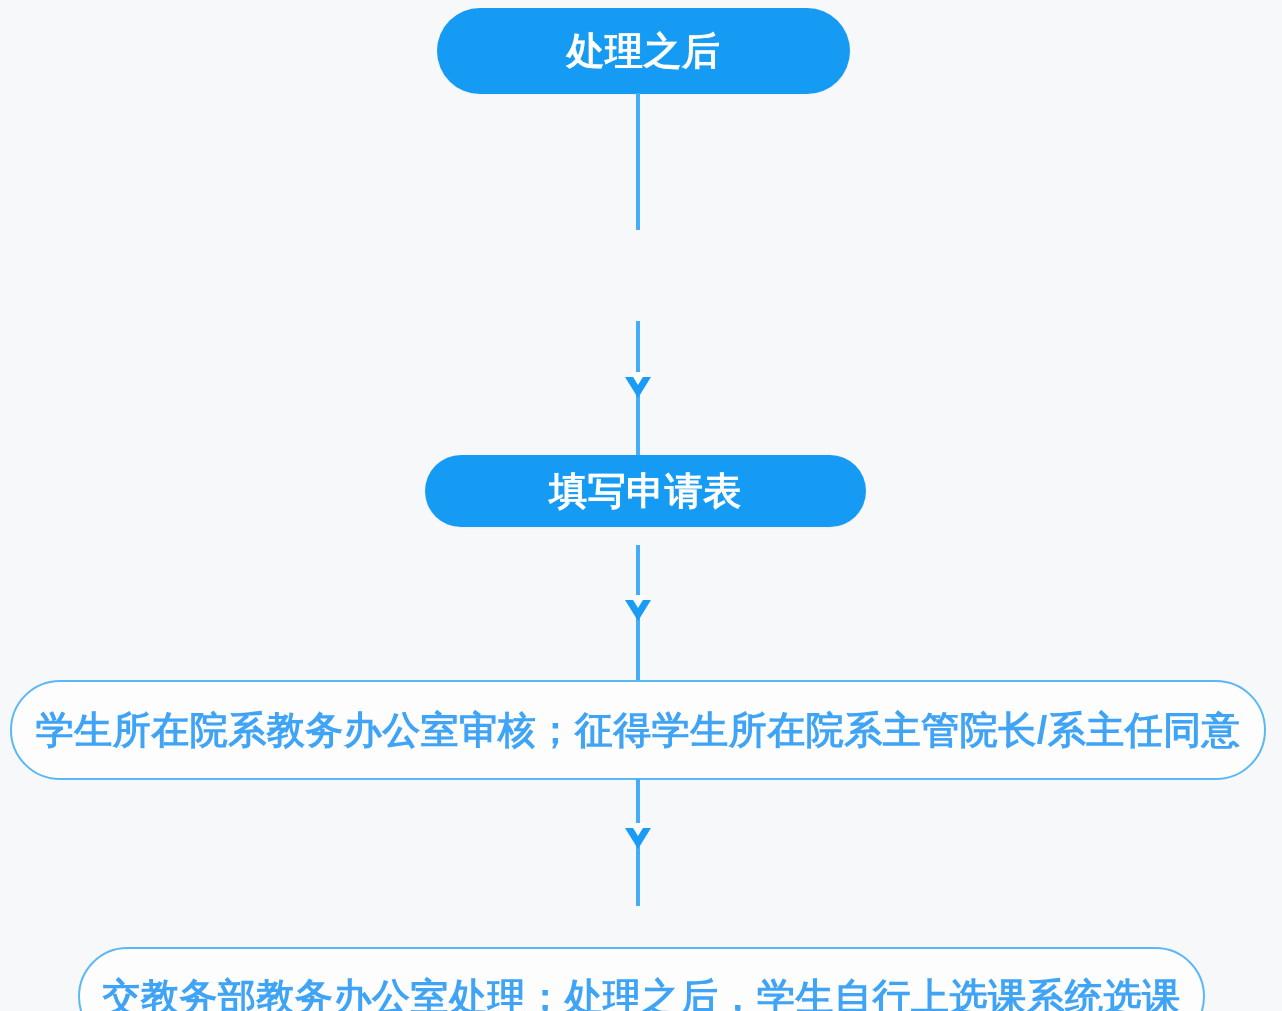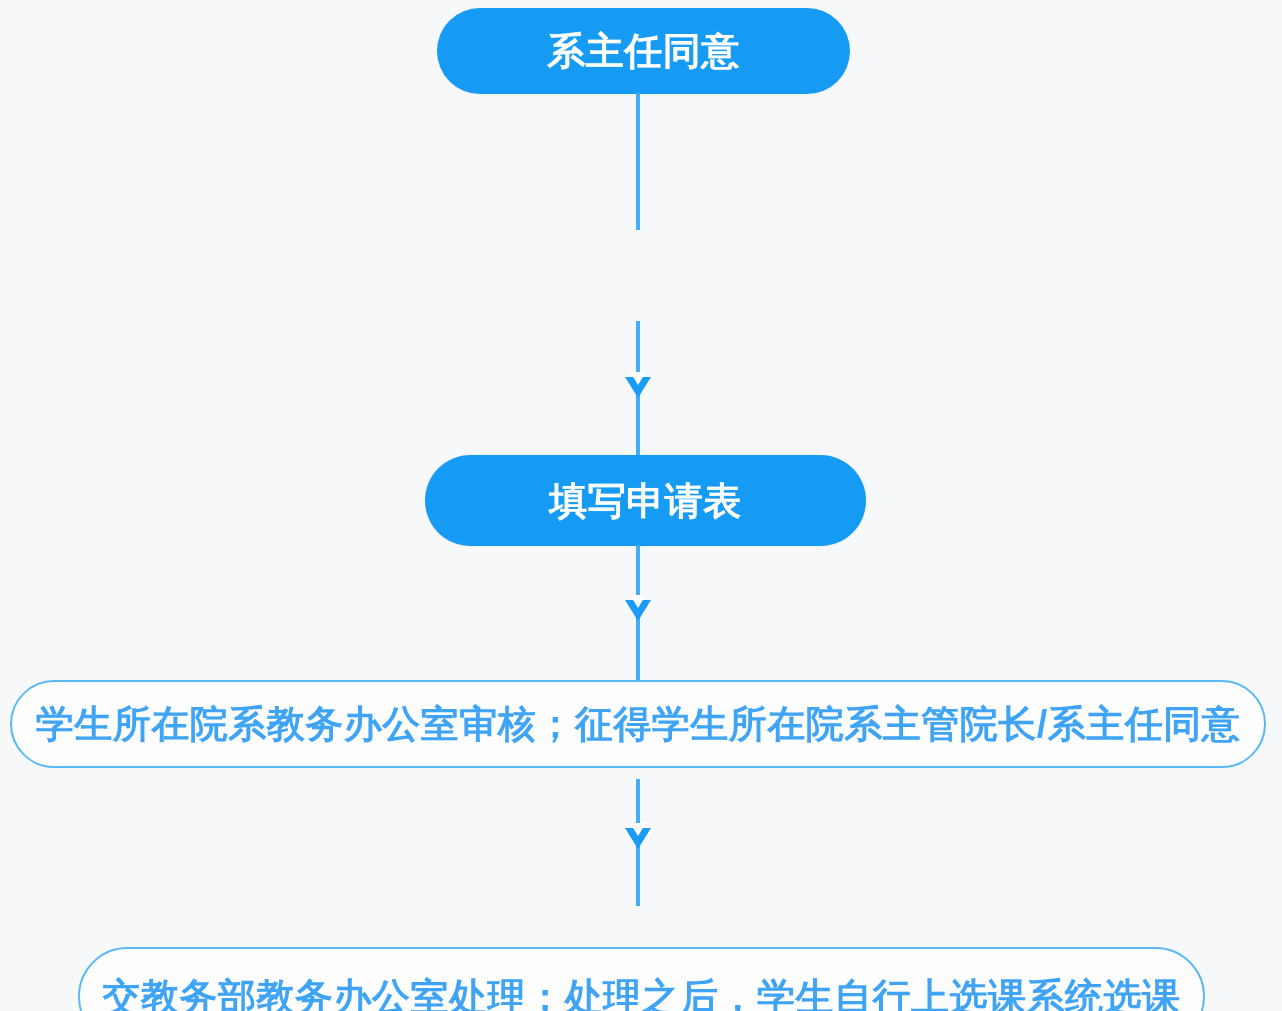--- a/index.html
+++ b/index.html
@@ -53,22 +53,22 @@
     border: 2.5px solid #5bb8f7;
   }
   .node.outlined .node-label {
     color: #3fa4f5;
     font-size: 38px;
   }
 
   
   #node-start      { left: 437px; top: 8px;   width: 413px; height: 86px; }
   #node-download   { left: 100px; top: 228px; width: 1093px; height: 94px; }
-  #node-fillform   { left: 425px; top: 455px; width: 441px; height: 91px; }
-  #node-dept-review{ left: 10px;  top: 680px; width: 1256px; height: 88px; }
+  #node-fillform   { left: 425px; top: 455px; width: 441px; height: 72px; }
+  #node-dept-review{ left: 10px;  top: 680px; width: 1256px; height: 100px; }
   #node-submit     { left: 78px;  top: 947px; width: 1127px; height: 99px; }
 
   
   .connector {
     position: absolute;
     left: 636px;
     width: 4px;
     background: #45acf6;
   }
   #conn-1 { top: 93px;  height: 137px; }
@@ -99,21 +99,21 @@
   #arrow-1 { left: 625px; top: 377px; }
   #arrow-2 { left: 625px; top: 600px; }
   #arrow-3 { left: 625px; top: 828px; }
 </style>
 </head>
 <body>
 
 <div id="flowchart">
 
   <div class="node filled" id="node-start">
-    <span class="node-label">系主任同意</span>
+    <span class="node-label">处理之后</span>
   </div>
 
   <div class="connector" id="conn-1"></div>
 
 
   <div class="connector" id="conn-2"></div>
   <div class="arrowhead" id="arrow-1"></div>
 
   <div class="node filled" id="node-fillform">
     <span class="node-label">填写申请表</span>

